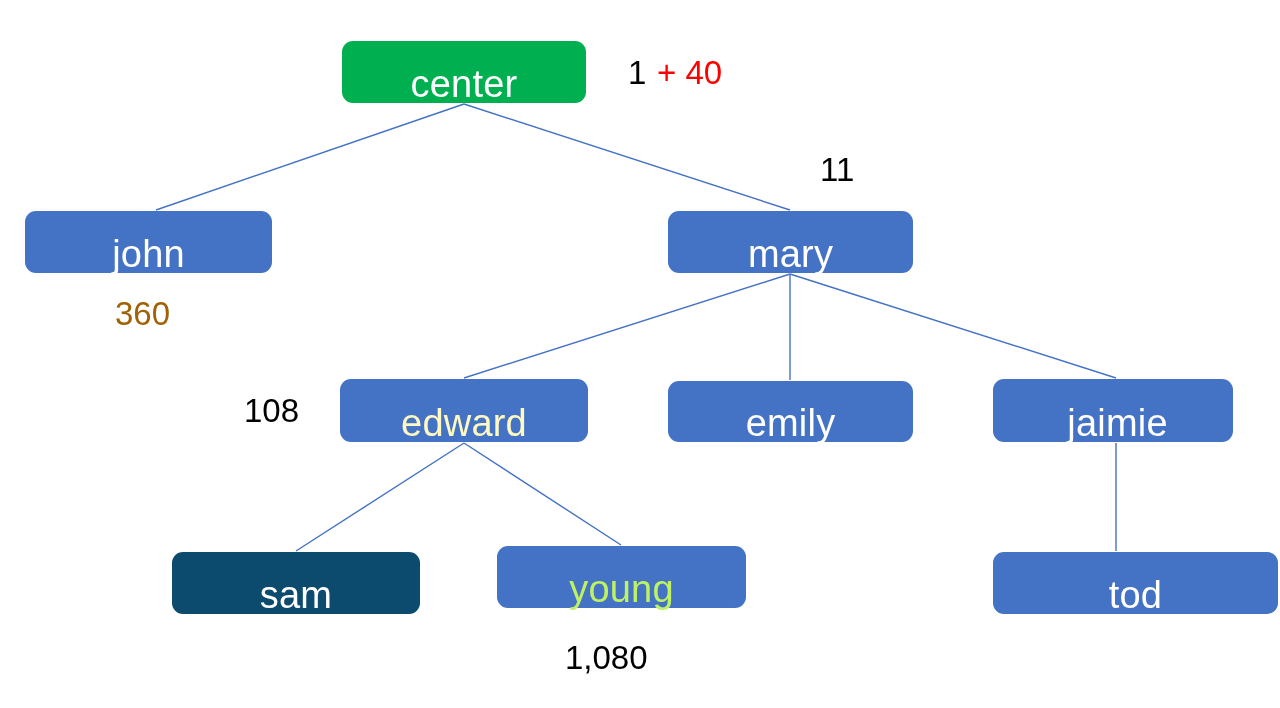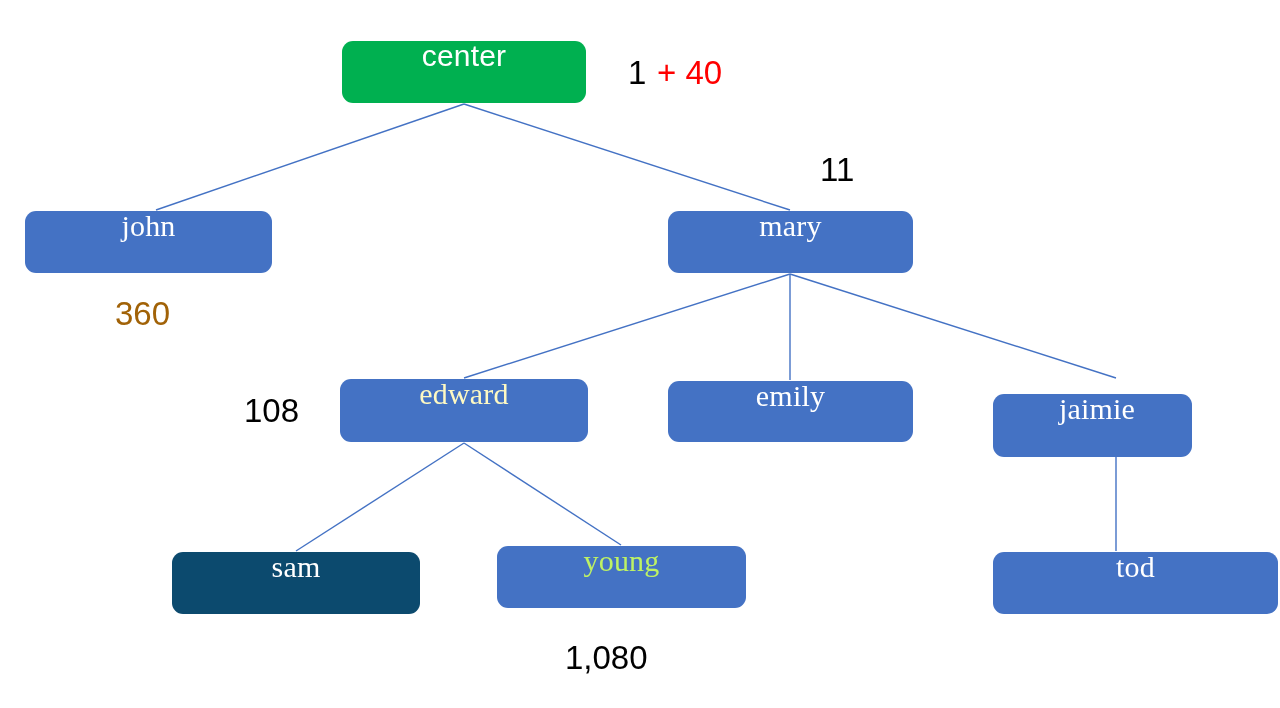--- a/index.html
+++ b/index.html
@@ -24,31 +24,31 @@
     top: 0;
     width: 1280px;
     height: 708px;
     pointer-events: none;
   }
   .node {
     position: absolute;
     box-sizing: border-box;
     border-radius: 11px;
     display: flex;
-    align-items: flex-start;
+    align-items: flex-end;
     justify-content: center;
     color: #ffffff;
-    font-size: 30px;
+    font-size: 38px;
     font-weight: 400;
     line-height: 1;
     letter-spacing: 0.2px;
     white-space: nowrap;
     user-select: none;
   }
-  .node-blue { background: #4472C4; font-family: Liberation Serif, serif; }
+  .node-blue { background: #4472C4; }
   .node-green { background: #00B050; }
   .annotation {
     position: absolute;
     font-size: 33px;
     line-height: 1;
     white-space: nowrap;
     user-select: none;
   }
   .ann-black { color: #000000; }
   .ann-red   { color: #FF0000; }
@@ -82,21 +82,21 @@
   </div>
 
   <div class="node node-blue" style="left: 340px; top: 379px; width: 248px; height: 63px; background: rgb(68, 114, 196); color: #fef9c3;">
     <span>edward</span>
   </div>
 
   <div class="node node-blue" style="left: 668px; top: 381px; width: 245px; height: 61px; background: rgb(68, 114, 196); color: rgb(255, 255, 255);">
     <span>emily</span>
   </div>
 
-  <div class="node node-blue" style="left: 993px; top: 394px; width: 199px; height: 63px; background: rgb(68, 114, 196); color: rgb(255, 255, 255); padding-left: 9px;">
+  <div class="node node-blue" style="left: 993px; top: 379px; width: 240px; height: 63px; background: rgb(68, 114, 196); color: rgb(255, 255, 255); padding-left: 9px;">
     <span>jaimie</span>
   </div>
 
   <div class="node node-blue" style="left: 172px; top: 552px; width: 248px; height: 62px; background: #0c4a6e; color: rgb(255, 255, 255);">
     <span>sam</span>
   </div>
 
   <div class="node node-blue" style="left: 497px; top: 546px; width: 249px; height: 62px; background: rgb(68, 114, 196); color: #bef264;">
     <span>young</span>
   </div>

